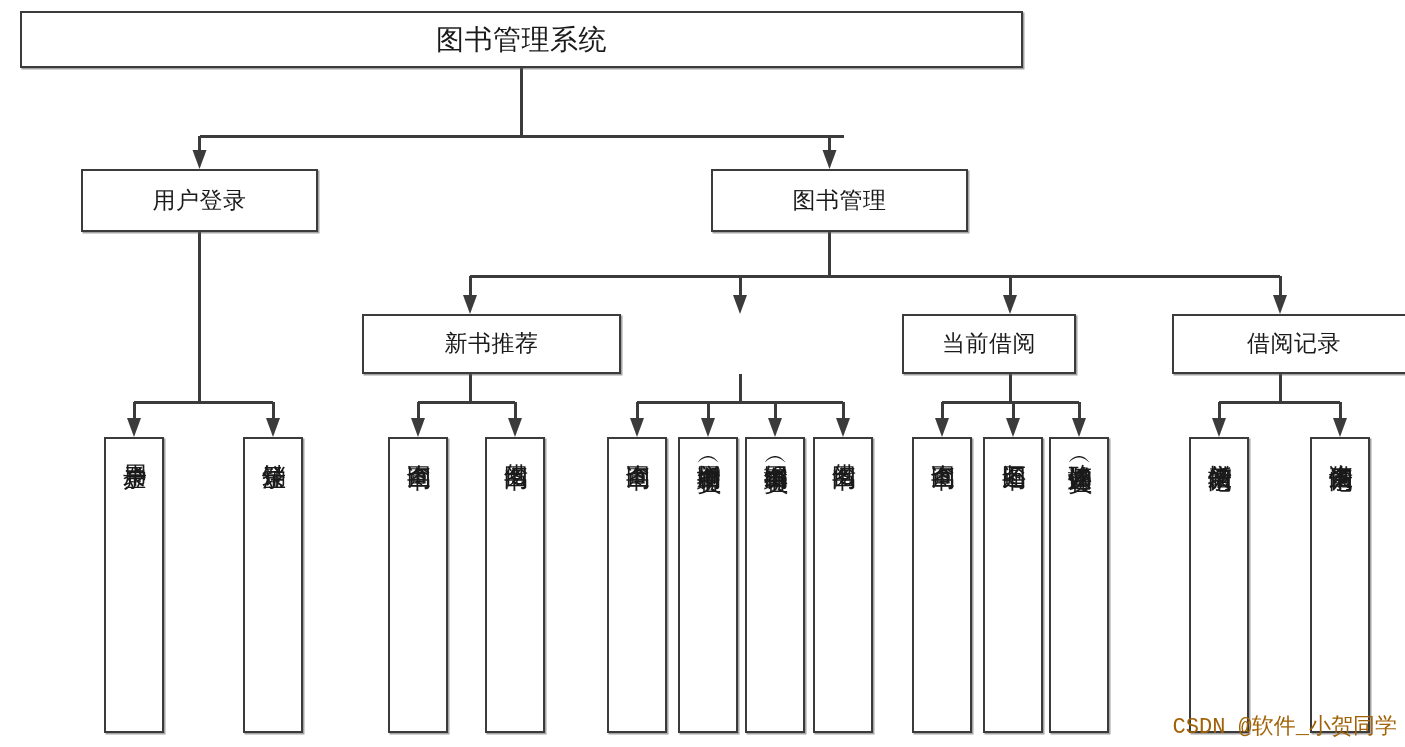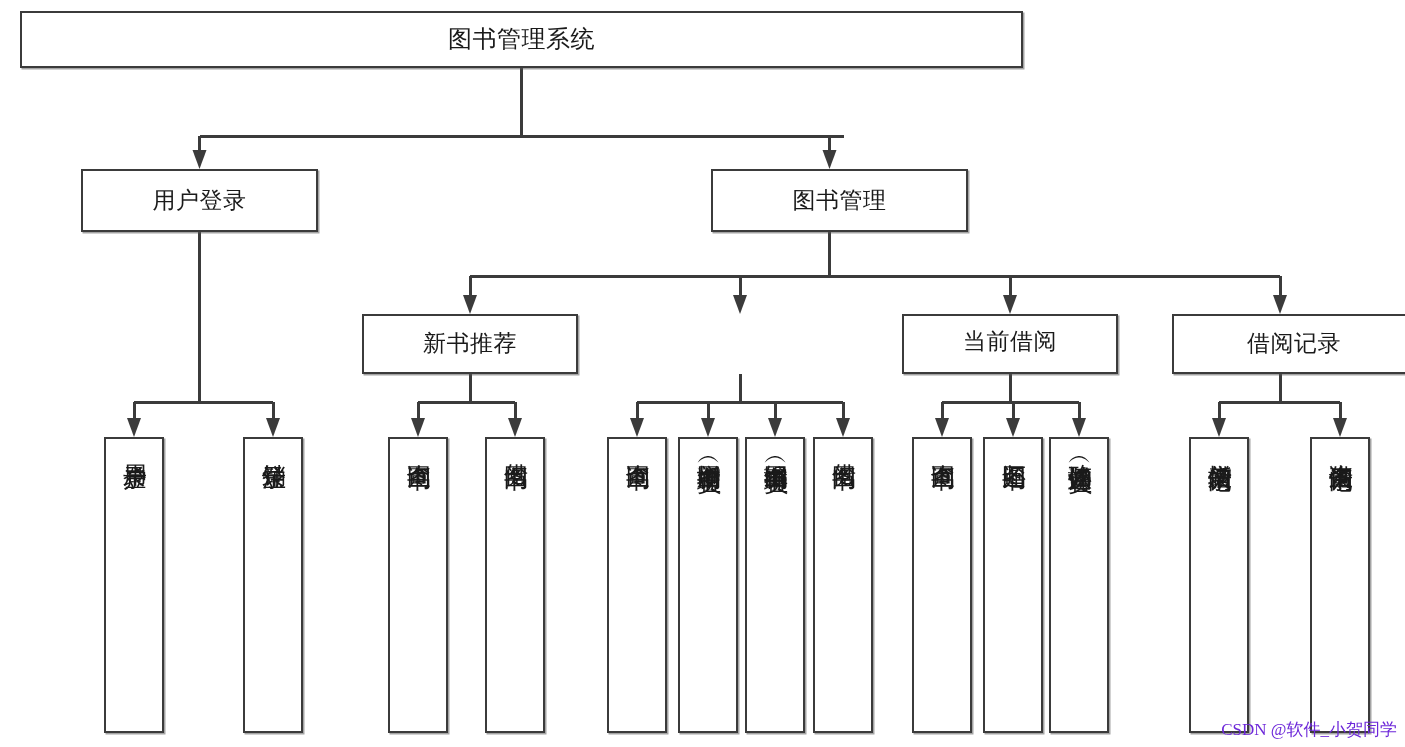--- a/index.html
+++ b/index.html
@@ -41,42 +41,42 @@
   .node .label {
     display: block;
     text-align: center;
     line-height: 1.12;
     letter-spacing: 0.5px;
   }
   .node.horizontal .label {
     writing-mode: horizontal-tb;
     font-size: 23px;
   }
-  .node.root .label { font-size: 24px; }
+  .node.root .label { font-size: 28px; }
   .node.vertical {
     align-items: flex-start;
     padding-top: 6px;
   }
   .node.vertical .label {
     writing-mode: vertical-rl;
     text-orientation: upright;
     font-size: 24px;
     line-height: 1.08;
     letter-spacing: 1px;
     margin: 0 auto;
   }
   .watermark {
     position: absolute;
     right: 8px;
     bottom: 6px;
-    font-size: 17px;
-    color: #6d28d9;
+    font-size: 22px;
+    color: #a16207;
     white-space: nowrap;
     z-index: 5;
-    font-family: Liberation Serif, serif;
+    font-family: Liberation Mono, monospace;
   }
 </style>
 </head>
 <body>
 
 <div id="diagram">
 
   <svg id="edges" viewBox="0 0 1405 747">
       <path d="M 521.5 68 L 521.5 136" stroke="#3b3b3b" stroke-width="3" fill="none" shape-rendering="crispEdges"></path>
       <path d="M 199.5 136 L 843.5 136" stroke="#3b3b3b" stroke-width="3" fill="none" shape-rendering="crispEdges"></path>
@@ -136,24 +136,24 @@
     <span class="label">图书管理系统</span>
   </div>
 
   <div class="node horizontal" style="left:81px; top:169px; width:237px; height:63px;">
     <span class="label">用户登录</span>
   </div>
   <div class="node horizontal" style="left:711px; top:169px; width:257px; height:63px;">
     <span class="label">图书管理</span>
   </div>
 
-  <div class="node horizontal" style="left:362px; top:314px; width:216px; height:60px;">
+  <div class="node horizontal" style="left:362px; top:314px; width:259px; height:60px;">
     <span class="label">新书推荐</span>
   </div>
-  <div class="node horizontal" style="left:902px; top:314px; width:216px; height:60px;font-family:Liberation Mono, monospace;">
+  <div class="node horizontal" style="left:902px; top:314px; width:174px; height:60px;">
     <span class="label">当前借阅</span>
   </div>
   <div class="node horizontal" style="left:1172px; top:314px; width:244px; height:60px;">
     <span class="label">借阅记录</span>
   </div>
 
   <div class="node vertical" style="left:104px; top:437px; width:60px; height:296px;">
     <span class="label">用户登录</span>
   </div>
   <div class="node vertical" style="left:243px; top:437px; width:60px; height:296px;">

